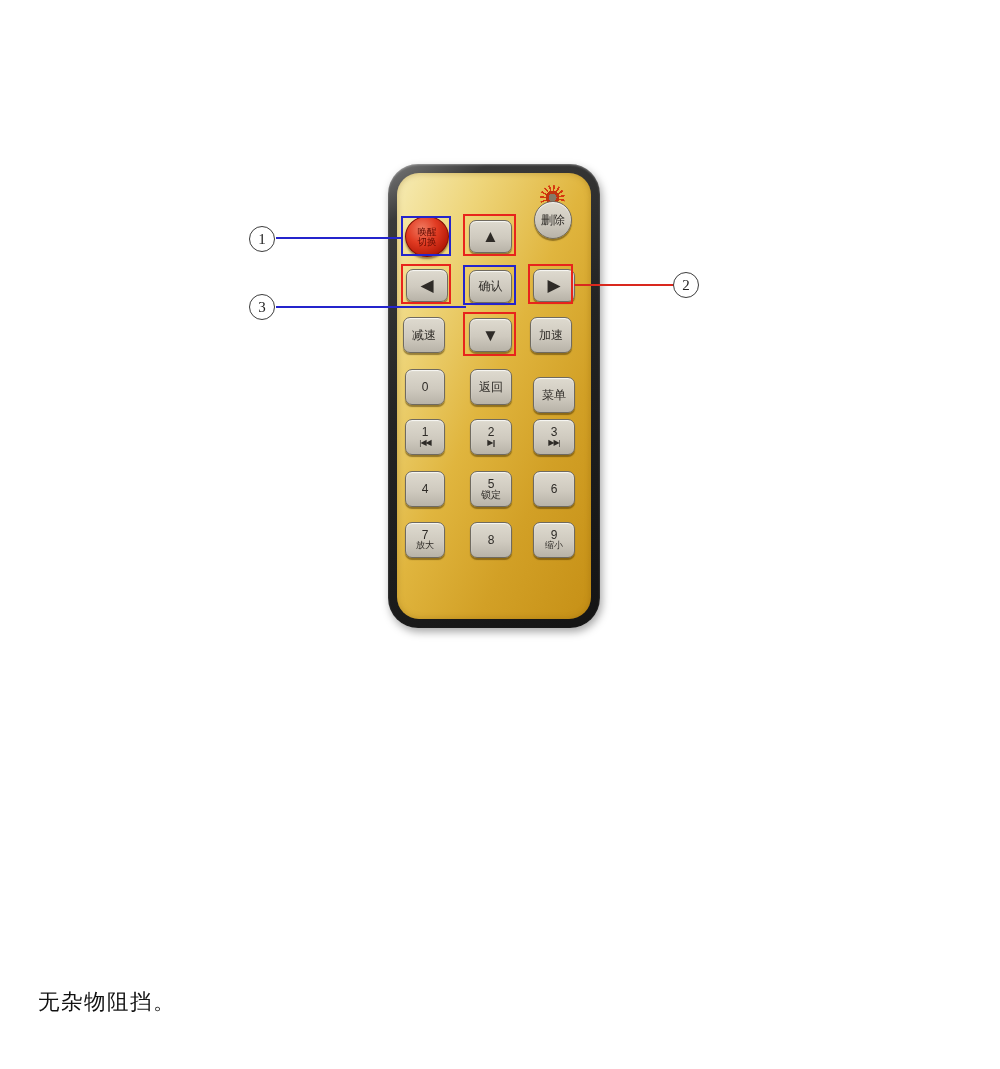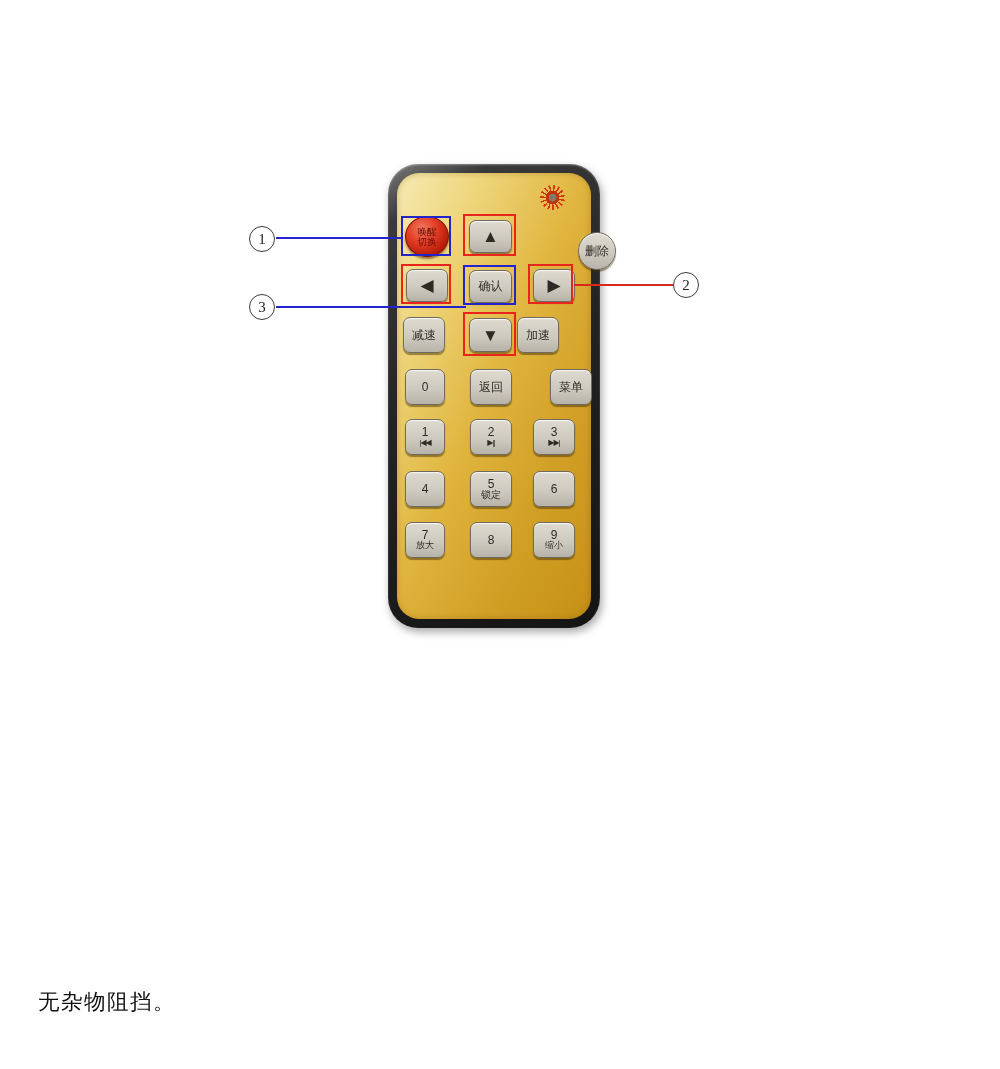--- a/index.html
+++ b/index.html
@@ -29,21 +29,21 @@
 3;}
   .key .num{font-size:12px;line-height:11px;}
   .key .sub{font-size:8px;line-height:9px;letter-spacing:-1px;white-space:nowrap;}
 
   .wake-key{position:absolute;left:17px;top:52px;width:42px;height:39px;border-radius:50%;
        display:flex;flex-direction:column;align-items:center;justify-content:center;
        background:radial-gradient(circle at 38% 30%,#f07a60 0%,#e13b22 40%,#b51a08 75%,#8d1204 100%);
        border:1px solid #7d0f04;color:#620c03;font-family:"Liberation Sans", sans-serif;
        font-size:9.5px;line-height:10px;box-shadow:0 2px 2px rgba(60,20,0,.5);}
 
-  .delete-key{left:146px;top:68px;width:36px;height:36px;border-radius:50%;margin-left:44px;}
+  .delete-key{left:146px;top:37px;width:36px;height:36px;border-radius:50%;}
 
   
   .sunburst{position:absolute;left:152px;top:21px;width:25px;height:25px;border-radius:50%;
        background:
          radial-gradient(circle at center,#857a66 0 4px,#c2330e 4px 7px,rgba(0,0,0,0) 7px),
          repeating-conic-gradient(from 4deg,#d6380f 0deg 9deg,rgba(0,0,0,0) 9deg 24deg);}
 
   
   .annot{position:absolute;border:2px solid;background:transparent;z-index:3;}
   .annot.red{border-color:#e8241c;}
@@ -119,31 +119,31 @@
     <div class="key" style="left:145px;top:105px;width:40px;height:31px;">
       <span class="arrow">▶</span>
     </div>
 
     <div class="key" style="left:15px;top:153px;width:40px;height:34px;">
       <span class="lbl">减速</span>
     </div>
     <div class="key" style="left:81px;top:154px;width:41px;height:32px;">
       <span class="arrow">▼</span>
     </div>
-    <div class="key" style="left:129px;top:153px;width:40px;height:34px;">
+    <div class="key" style="left:142px;top:153px;width:40px;height:34px;">
       <span class="lbl">加速</span>
     </div>
 
     <div class="key" style="left:17px;top:205px;width:38px;height:34px;">
       <span class="lbl">0</span>
     </div>
     <div class="key" style="left:82px;top:205px;width:40px;height:34px;">
       <span class="lbl">返回</span>
     </div>
-    <div class="key" style="left:145px;top:205px;width:40px;height:34px;margin-left:17px;">
+    <div class="key" style="left:145px;top:213px;width:40px;height:34px;">
       <span class="lbl">菜单</span>
     </div>
 
     <div class="key" style="left:17px;top:255px;width:38px;height:34px;">
       <span class="num">1</span>
       <span class="sub">|◀◀</span>
     </div>
     <div class="key" style="left:82px;top:255px;width:40px;height:34px;">
       <span class="num">2</span>
       <span class="sub">▶||</span>

